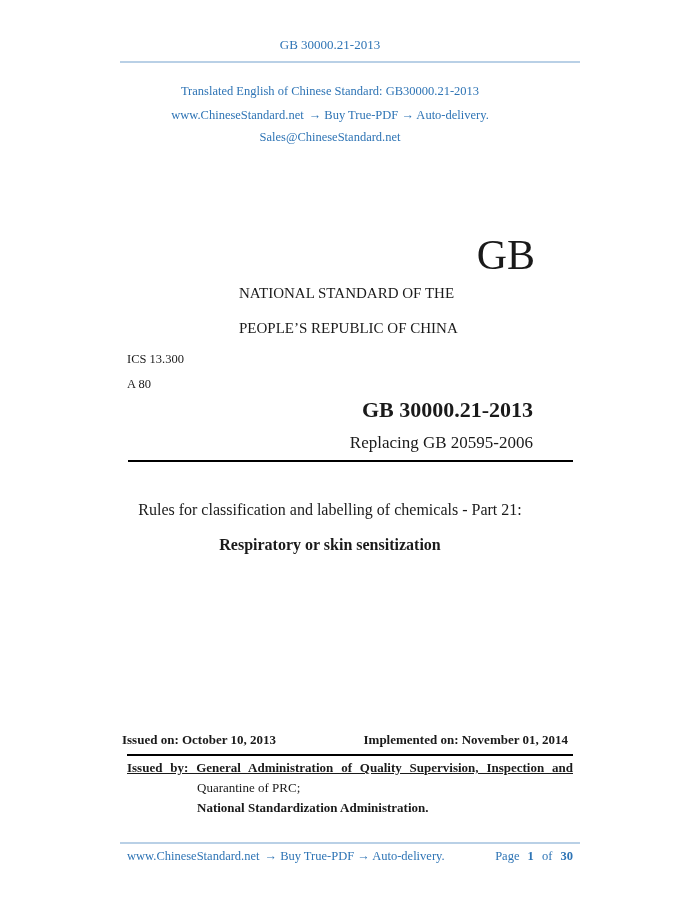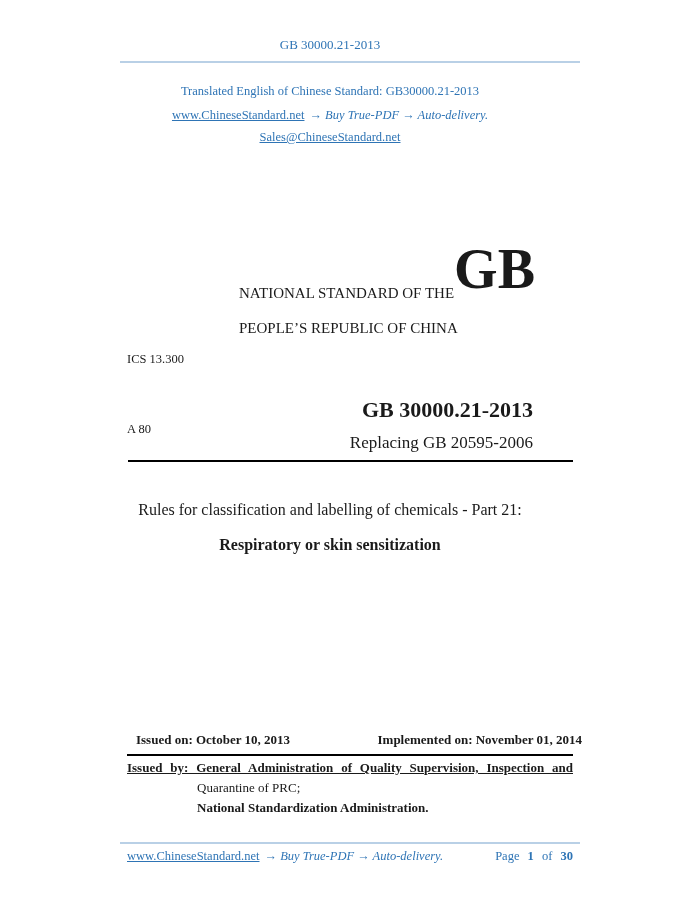--- a/index.html
+++ b/index.html
@@ -8,45 +8,45 @@
     width: 660px;
     height: 906px;
     background: #ffffff;
     font-family: "Liberation Serif", "DejaVu Serif", serif;
     color: #1a1a1a;
     overflow: hidden;
   }
   .abs { position: absolute; }
   .centered { left: 0; right: 0; text-align: center; }
   .blue { color: #2e74b5; }
-  .underlined { text-decoration: underline; }
+  .underlined { }
   .bold { font-weight: bold; }
 
   .doc-number-top { top: 37px; font-size: 13px; }
   .rule-blue-top { top: 61px; left: 120px; width: 460px; height: 2px; background: #b9d0e6; }
   .translated-line { top: 84px; font-size: 12.5px; }
   .buy-line { top: 108px; font-size: 12.5px; }
   .email-line { top: 130px; font-size: 12.5px; }
-  .tail-text { margin-left: 5px; font-style: italic; }
+  .tail-text { margin-left: 5px; }
 
-  .gb-logo { top: 234px; right: 125px; font-size: 56px; font-weight: bold; line-height: 1; margin-top: 7px; }
+  .gb-logo { top: 234px; right: 125px; font-size: 42px; font-weight: normal; line-height: 1; }
   .org-line1 { top: 285px; left: 239px; font-size: 15px; }
   .org-line2 { top: 320px; left: 239px; font-size: 15px; }
   .ics-code { top: 352px; left: 127px; font-size: 12.5px; }
-  .class-code { top: 377px; left: 127px; font-size: 12.5px; margin-top: 45px; }
+  .class-code { top: 377px; left: 127px; font-size: 12.5px; }
 
   .std-number { top: 397px; right: 127px; font-size: 22px; font-weight: bold; }
   .replacing { top: 433px; right: 127px; font-size: 17px; }
   .rule-black-1 { top: 460px; left: 128px; width: 445px; height: 2px; background: #000; }
 
   .title-line1 { top: 501px; font-size: 16px; font-weight: normal; }
   .title-line2 { top: 536px; font-size: 16px; font-weight: bold; }
   .title-chinese { top: 577px; font-size: 16px; }
 
-  .issued-row { top: 732px; left: 136px; width: 446px; display: flex; justify-content: space-between; font-size: 13px; font-weight: bold; }
+  .issued-row { top: 732px; left: 122px; width: 446px; display: flex; justify-content: space-between; font-size: 13px; font-weight: bold; }
   .rule-black-2 { top: 754px; left: 127px; width: 446px; height: 2px; background: #000; }
   .issued-by-1 { top: 760px; left: 127px; width: 446px; font-size: 13px; font-weight: bold; text-align: justify; text-align-last: justify; text-decoration: underline; }
   .issued-by-2 { top: 780px; left: 197px; font-size: 13px; font-weight: normal; }
   .issued-by-3 { top: 800px; left: 197px; font-size: 13px; font-weight: bold; }
 
   .rule-blue-bottom { top: 842px; left: 120px; width: 460px; height: 1.5px; background: #b9d0e6; }
   .footer-row { top: 849px; left: 127px; width: 446px; display: flex; justify-content: space-between; font-size: 12.5px; }
   .pagination span { display: inline-block; text-align: center; }
   .pagination .gap { margin-left: 5px; }
 </style>

